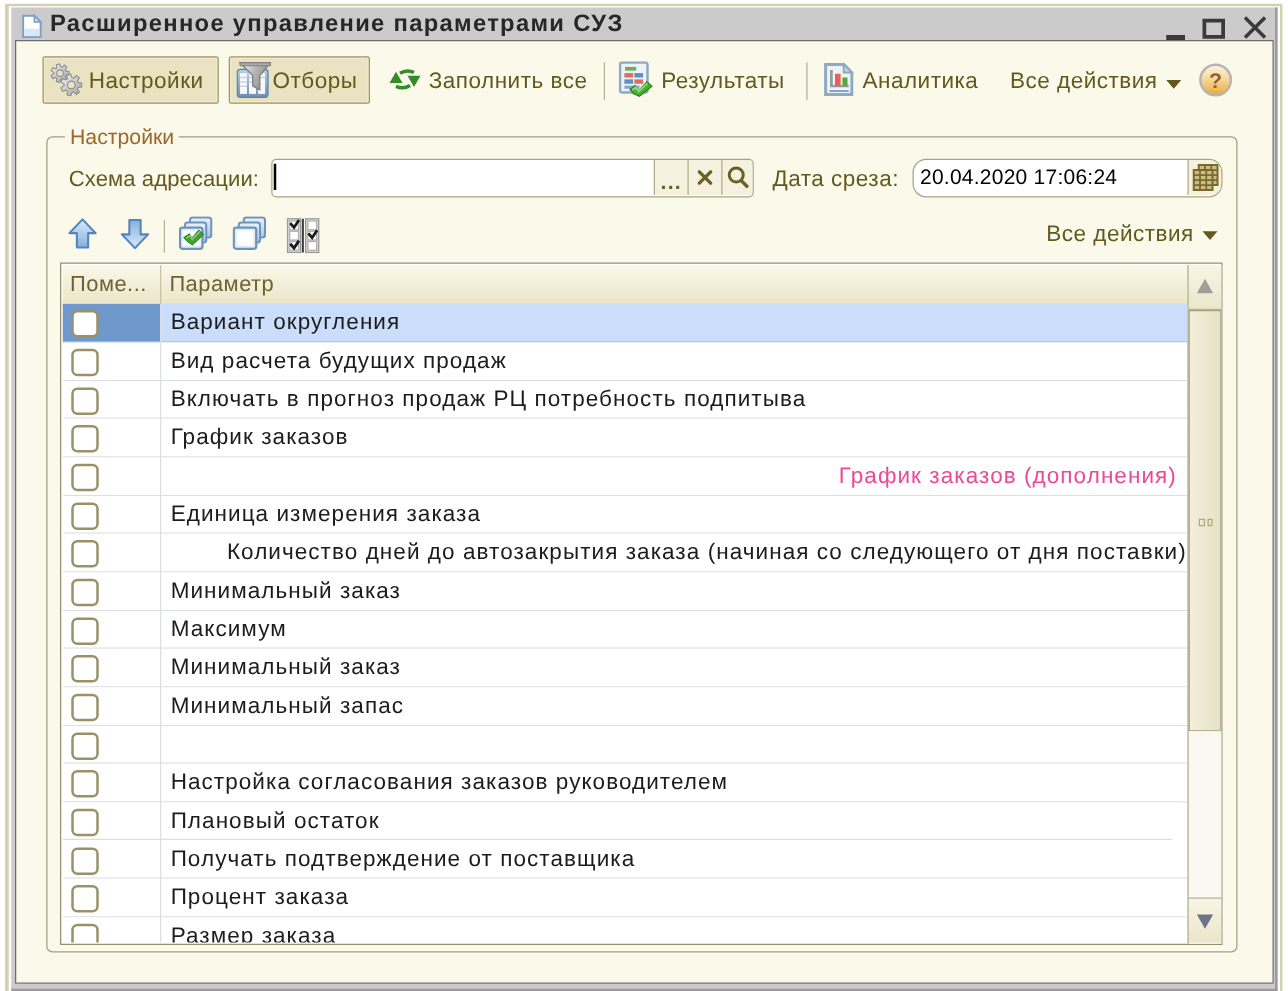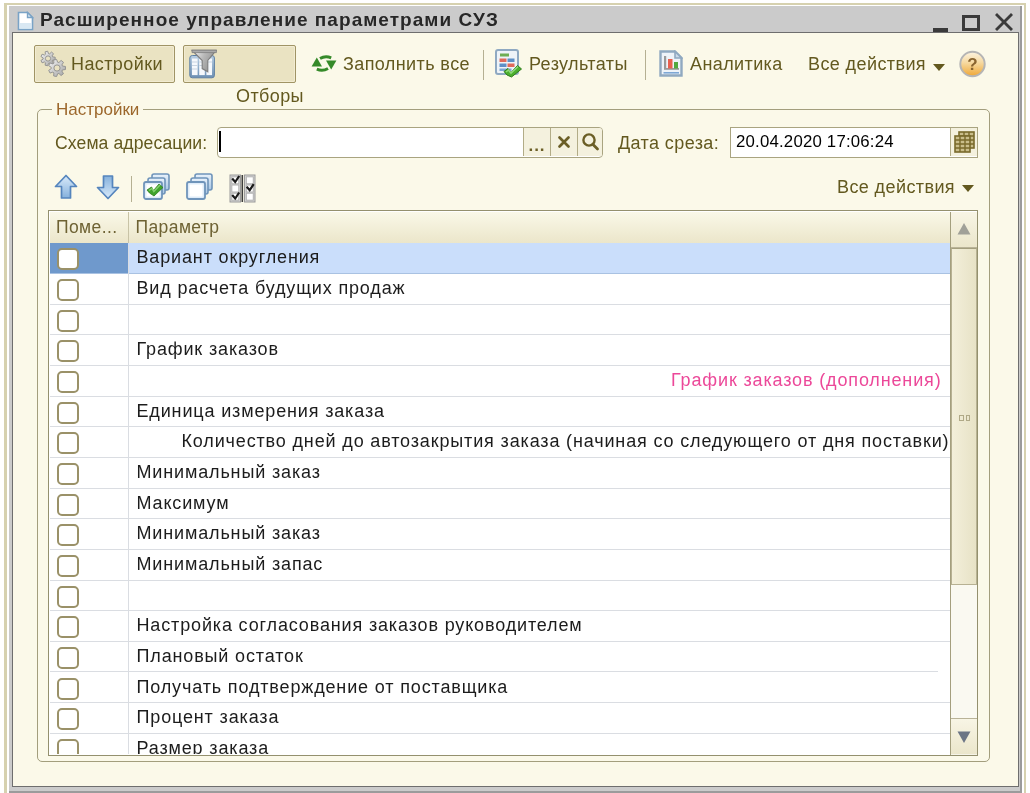--- a/index.html
+++ b/index.html
@@ -67,21 +67,21 @@
           </linearGradient>
         </defs>
         <rect x="0.8" y="6.5" width="24.6" height="22.3" rx="2.5" fill="url(#fb)" stroke="#5e80a4"></rect>
         <rect x="3" y="9.5" width="5.6" height="16.6" fill="#f5f8fc"></rect>
         <rect x="10.2" y="9.5" width="5.6" height="16.6" fill="#f5f8fc"></rect>
         <rect x="17.4" y="9.5" width="5.6" height="16.6" fill="#f5f8fc"></rect>
         <path d="M3 13 h5.6 M3 16.5 h5.6 M3 20 h5.6 M10.2 13 h5.6 M10.2 16.5 h5.6 M17.4 13 h5.6" stroke="#c9d4e1" stroke-width="1.2"></path>
         <path d="M3 1.2 H27.4 L18.8 11.5 V22.8 L13.2 19.6 V11.5 Z" fill="url(#fm)" stroke="#7e7e7e" stroke-width="1.1"></path>
         <path d="M3 1.2 h24.4 v2.4 h-24.4 z" fill="#ababab" stroke="#7e7e7e" stroke-width="0.8"></path>
       </svg></div>
-  <div class="abs lbl" style="left:236px;top:54px;margin-top:32px;">Отборы</div>
+  <div class="abs lbl" style="left:218px;top:54px;">Отборы</div>
 
   <div id="icoRefresh" class="abs" style="left:311px;top:51px;width:26px;height:25px;"><svg width="26" height="25" viewBox="0 0 26 25">
         <path d="M9 7.6 A 10 7.5 0 0 1 20.2 6.9" fill="none" stroke="#358a29" stroke-width="2.9"></path>
         <path d="M15 9.6 L25.4 9.6 L20.2 18.6 Z" fill="#358a29"></path>
         <path d="M17 17.4 A 10 7.5 0 0 1 5.8 18.1" fill="none" stroke="#358a29" stroke-width="2.9"></path>
         <path d="M0.6 15.4 L11 15.4 L5.8 6.4 Z" fill="#358a29"></path>
       </svg></div>
   <div class="abs lbl" style="left:343px;top:54px;">Заполнить все</div>
 
   <div class="abs" style="left:483px;top:50px;width:1px;height:30px;background:#b5b092;"></div>
@@ -144,21 +144,21 @@
       <div class="abs" style="left:54px;top:0;width:25px;height:28px;">
         <svg width="25" height="28" viewBox="0 0 25 28">
             <circle cx="11" cy="12" r="5.6" fill="none" stroke="#6b5e26" stroke-width="2.4"></circle>
             <path d="M15 16.5 L19.5 21" stroke="#6b5e26" stroke-width="2.8" stroke-linecap="round"></path>
           </svg>
       </div>
     </div>
   </div>
 
   <div class="abs lbl" style="left:618px;top:133px;">Дата среза:</div>
-  <div class="abs" style="left:730px;top:127px;width:248px;height:31px;background:#ffffff;border:1.5px solid #a9a480;border-radius:0;overflow:hidden;">
+  <div class="abs" style="left:730px;top:127px;width:248px;height:31px;background:#ffffff;border:1.5px solid #a9a480;border-radius:11px;overflow:hidden;">
     <div class="abs" style="left:5px;top:4px;color:#000;font-size:16.8px;letter-spacing:0.2px;">20.04.2020 17:06:24</div>
     <div class="abs" style="right:0;top:0;width:27px;height:28px;background:#f4f1de;border-left:1px solid #b2ac87;">
       <svg width="27" height="28" viewBox="0 0 27 28">
         <g stroke="#796a2b" fill="#c9bd8a">
           <rect x="8" y="4" width="15" height="16" stroke-width="1.6"></rect>
           <path d="M8 8 h15 M8 12 h15 M8 16 h15 M13 4 v16 M18 4 v16" stroke-width="1.4" fill="none"></path>
           <rect x="4" y="8" width="15" height="16" stroke-width="1.6"></rect>
           <path d="M4 12 h15 M4 16 h15 M4 20 h15 M9 8 v16 M14 8 v16" stroke-width="1.4" fill="none"></path>
         </g>
       </svg>
@@ -251,20 +251,21 @@
         <div class="abs" style="left:78.5px;top:0;width:821.5px;height:30.65px;background:#ffffff;"></div>
         <div class="abs" style="left:0;top:29.65px;width:900px;height:1px;background:#dadde2;"></div>
         <div class="abs" style="left:7px;top:5px;width:22px;height:22px;background:#ffffff;border:2px solid #9a9168;border-radius:5px;"></div>
         <div class="abs" style="left:87px;top:4px;color:#1c1c1c;font-size:18px;letter-spacing:0.85px;white-space:nowrap;overflow:hidden;width:805px;">Вид расчета будущих продаж</div>
       </div>
       <div class="abs" style="left:49.5px;top:304.7px;width:900px;height:30.65px;overflow:hidden;">
         <div class="abs" style="left:0;top:0;width:78.5px;height:30.65px;background:#ffffff;"></div>
         <div class="abs" style="left:78.5px;top:0;width:821.5px;height:30.65px;background:#ffffff;"></div>
         <div class="abs" style="left:0;top:29.65px;width:900px;height:1px;background:#dadde2;"></div>
         <div class="abs" style="left:7px;top:5px;width:22px;height:22px;background:#ffffff;border:2px solid #9a9168;border-radius:5px;"></div>
+        <div class="abs" style="left:87px;top:4px;color:#1c1c1c;font-size:18px;letter-spacing:0.85px;white-space:nowrap;overflow:hidden;width:805px;">Включать в прогноз продаж РЦ потребность подпитыва</div>
       </div>
       <div class="abs" style="left:49.5px;top:335.35px;width:900px;height:30.65px;overflow:hidden;">
         <div class="abs" style="left:0;top:0;width:78.5px;height:30.65px;background:#ffffff;"></div>
         <div class="abs" style="left:78.5px;top:0;width:821.5px;height:30.65px;background:#ffffff;"></div>
         <div class="abs" style="left:0;top:29.65px;width:900px;height:1px;background:#dadde2;"></div>
         <div class="abs" style="left:7px;top:5px;width:22px;height:22px;background:#ffffff;border:2px solid #9a9168;border-radius:5px;"></div>
         <div class="abs" style="left:87px;top:4px;color:#1c1c1c;font-size:18px;letter-spacing:0.85px;white-space:nowrap;overflow:hidden;width:805px;">График заказов</div>
       </div>
       <div class="abs" style="left:49.5px;top:366px;width:900px;height:30.65px;overflow:hidden;">
         <div class="abs" style="left:0;top:0;width:78.5px;height:30.65px;background:#ffffff;"></div>

